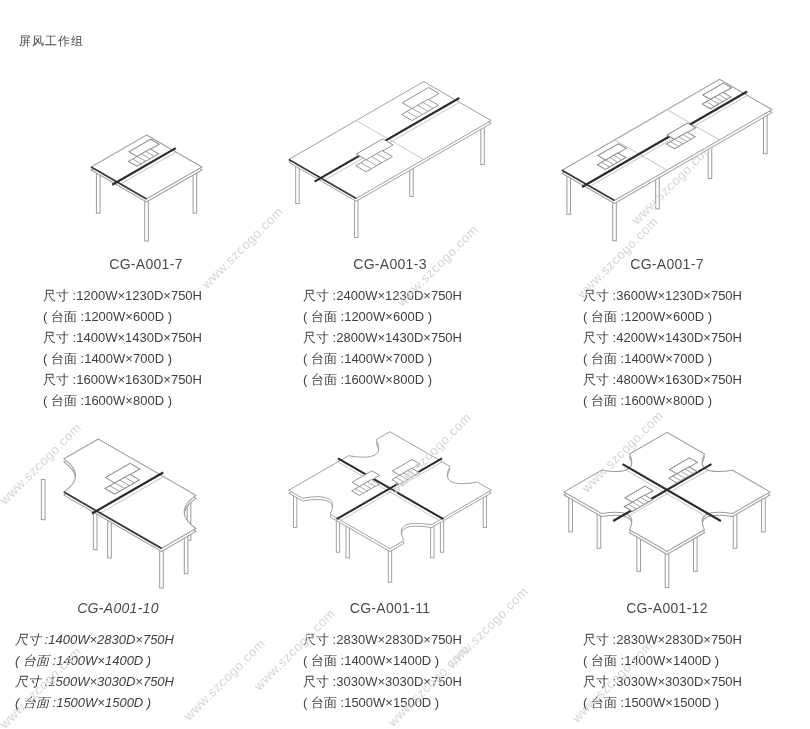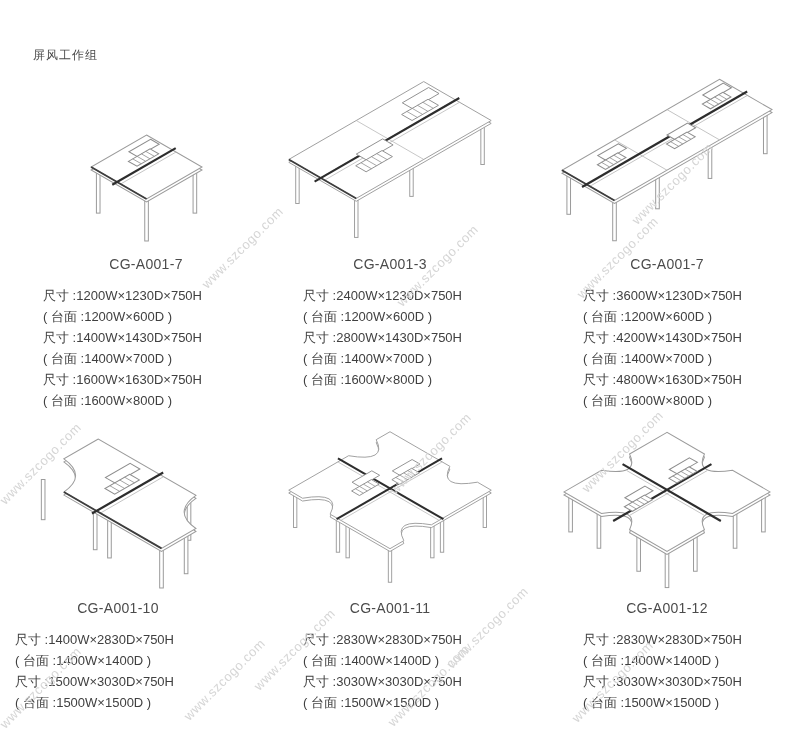--- a/index.html
+++ b/index.html
@@ -2,35 +2,35 @@
 <html><head>
 <meta charset="utf-8">
 <style>
   html,body{margin:0;padding:0;}
   body{
     width:810px;height:729px;background:#ffffff;position:relative;overflow:hidden;
     font-family:"Liberation Sans","DejaVu Sans",sans-serif;
   }
   .page{position:absolute;inset:0;}
   .page-title{
-    position:absolute;left:17px;top:31px;margin:16px;
+    position:absolute;left:17px;top:31px;margin:2px;
     font-size:12px;font-weight:normal;color:#4a4a4a;letter-spacing:1px;
   }
   .wm-layer{position:absolute;inset:0;pointer-events:none;z-index:6;}
   .wm{
     position:absolute;height:17px;line-height:17px;font-size:13px;color:#d6d6d6;
     letter-spacing:0.6px;white-space:nowrap;
     transform:rotate(-45deg);transform-origin:0 100%;
   }
   .grid{position:absolute;inset:0;z-index:2;}
   .cell{position:absolute;margin:0;padding:0;}
   .c0{left:10px; top:55px; width:262px;margin-left:28px;}
   .c1{left:285px;top:55px; width:262px;}
   .c2{left:558px;top:55px; width:247px;}
-  .c3{left:10px; top:425px;width:262px;}
+  .c3{left:10px; top:425px;width:262px;font-style:italic;}
   .c4{left:285px;top:425px;width:262px;}
   .c5{left:558px;top:425px;width:247px;}
   .fig{
     display:flex;align-items:flex-end;justify-content:center;
     height:196px;padding-bottom:6px;box-sizing:border-box;
   }
   .c3 .fig,.c4 .fig,.c5 .fig{height:170px;padding-bottom:3px;}
   .c0 .fig,.c0 .code{width:216px;}
   .c1 .fig,.c1 .code{width:210px;}
   .c2 .fig,.c2 .code{width:218px;}

